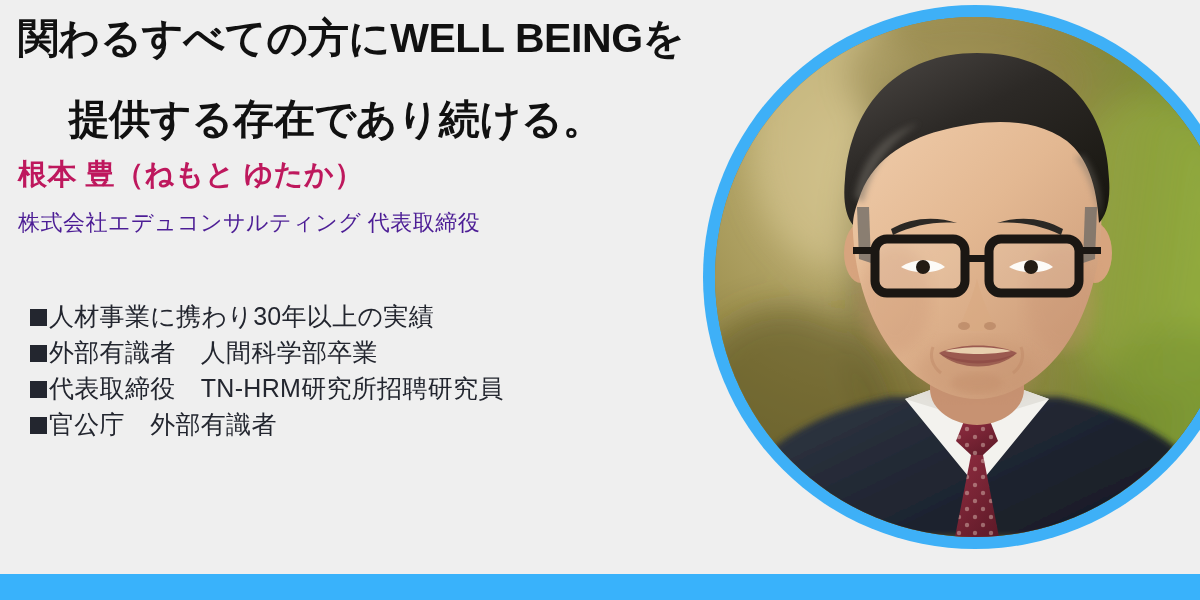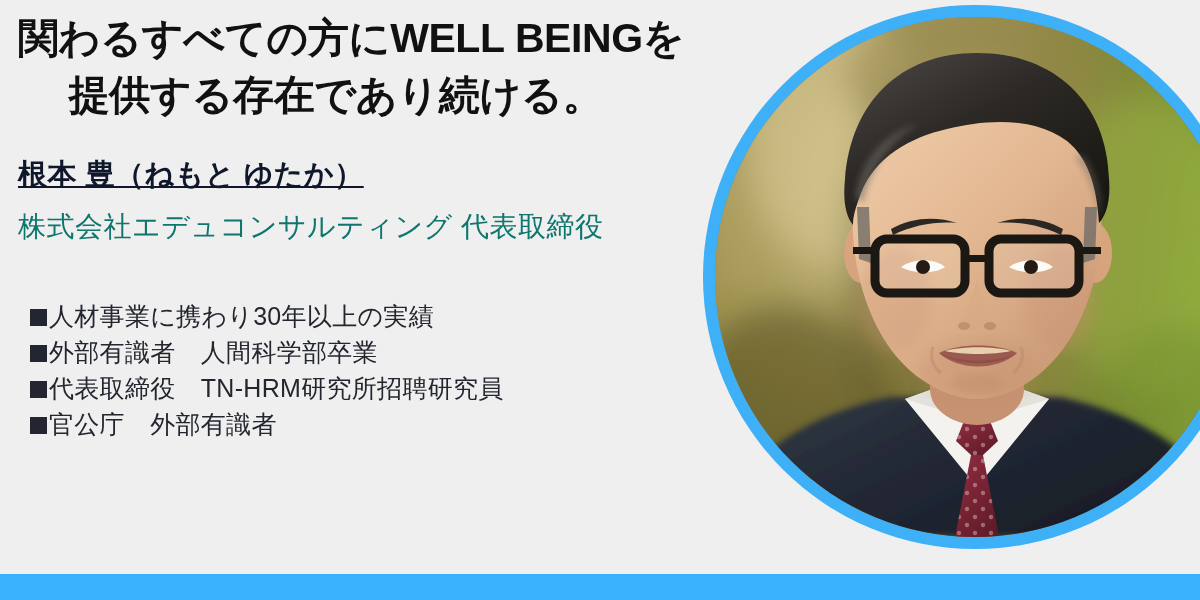--- a/index.html
+++ b/index.html
@@ -37,41 +37,40 @@
     top: 10px;
     width: 690px;
     color: #111111;
     font-weight: bold;
     font-size: 41px;
     line-height: 1.38;
     letter-spacing: -0.4px;
     white-space: nowrap;
   }
   .headline-line-1 { text-align: left; }
-  .headline-line-2 { text-align: center; padding-right: 54px; }
+  .headline-line-2 { text-align: center; padding-right: 54px; margin-top: 24px; }
 
   .person-name {
     position: absolute;
     left: 0;
     top: 155px;
     font-size: 29px;
     font-weight: bold;
-    color: #0f172a;
+    color: #be185d;
     letter-spacing: 0.5px;
     white-space: nowrap;
-    text-decoration: underline;
   }
 
   .person-role {
     position: absolute;
     left: 0;
     top: 208px;
-    font-size: 28px;
+    font-size: 22px;
     font-weight: normal;
-    color: #0f766e;
+    color: #4c1d95;
     letter-spacing: 0.5px;
     white-space: nowrap;
   }
 
   .credentials {
     position: absolute;
     left: 0;
     top: 286px;
     margin: 12px;
     padding: 0;

